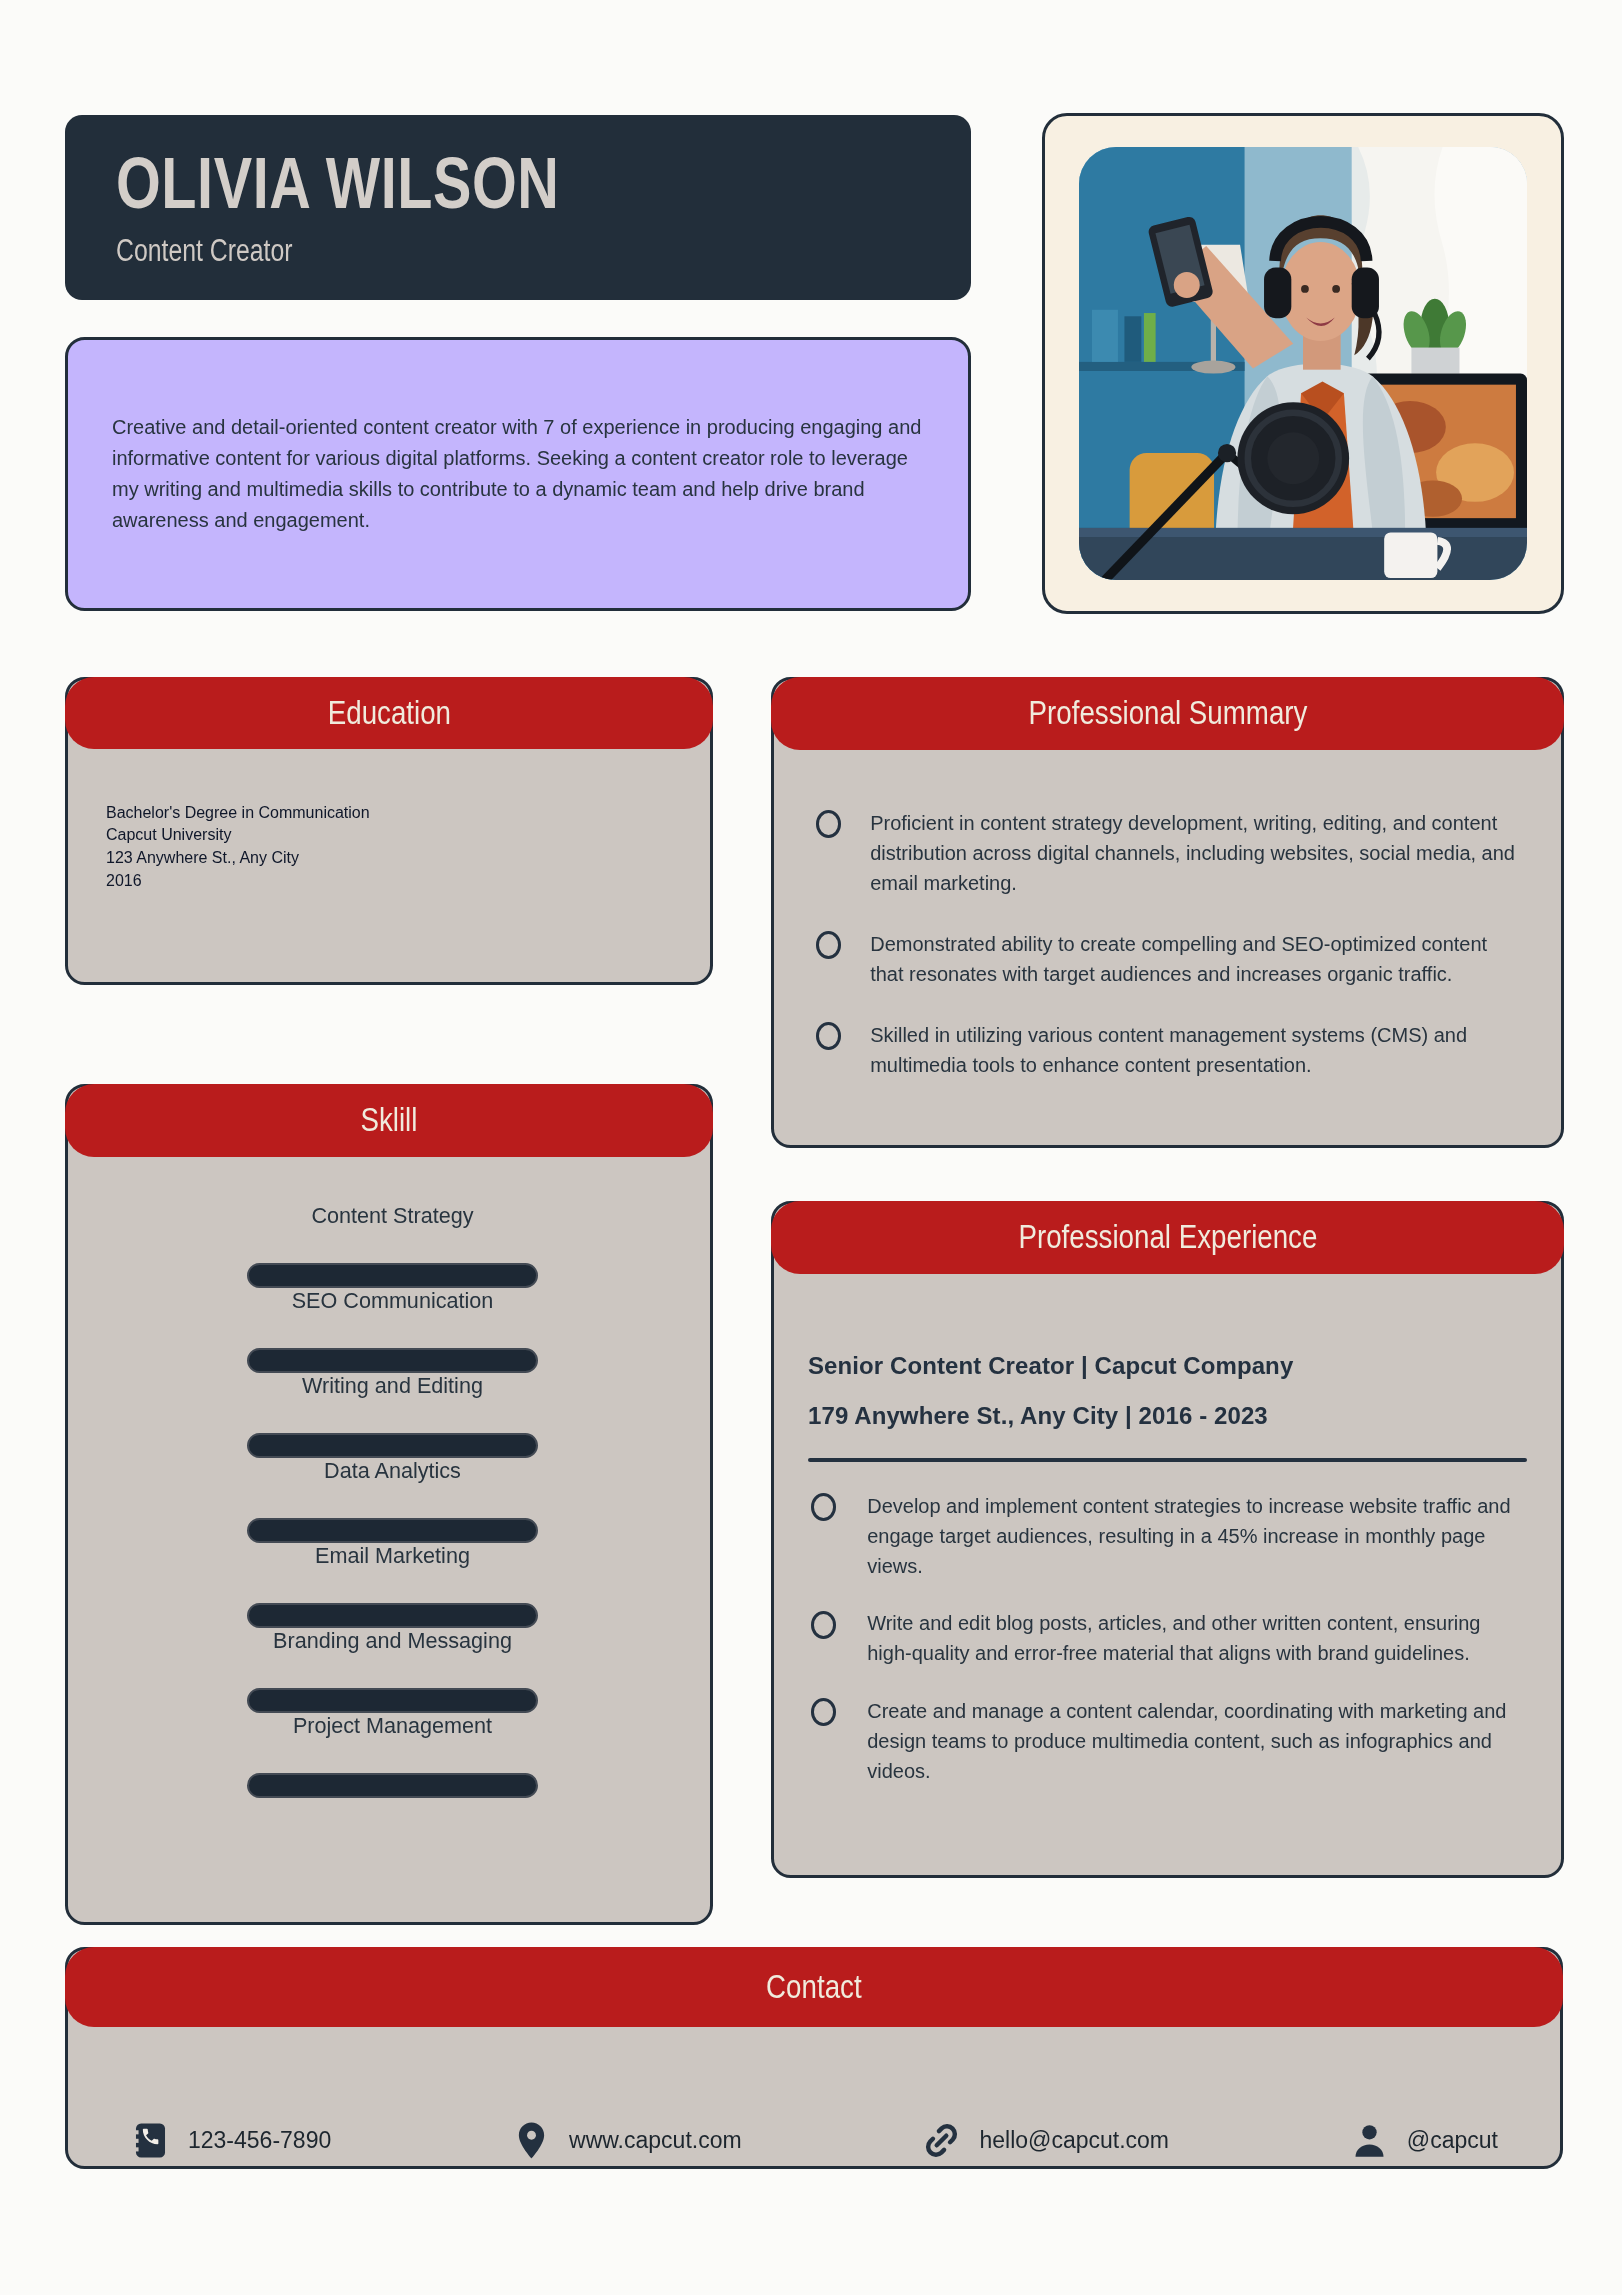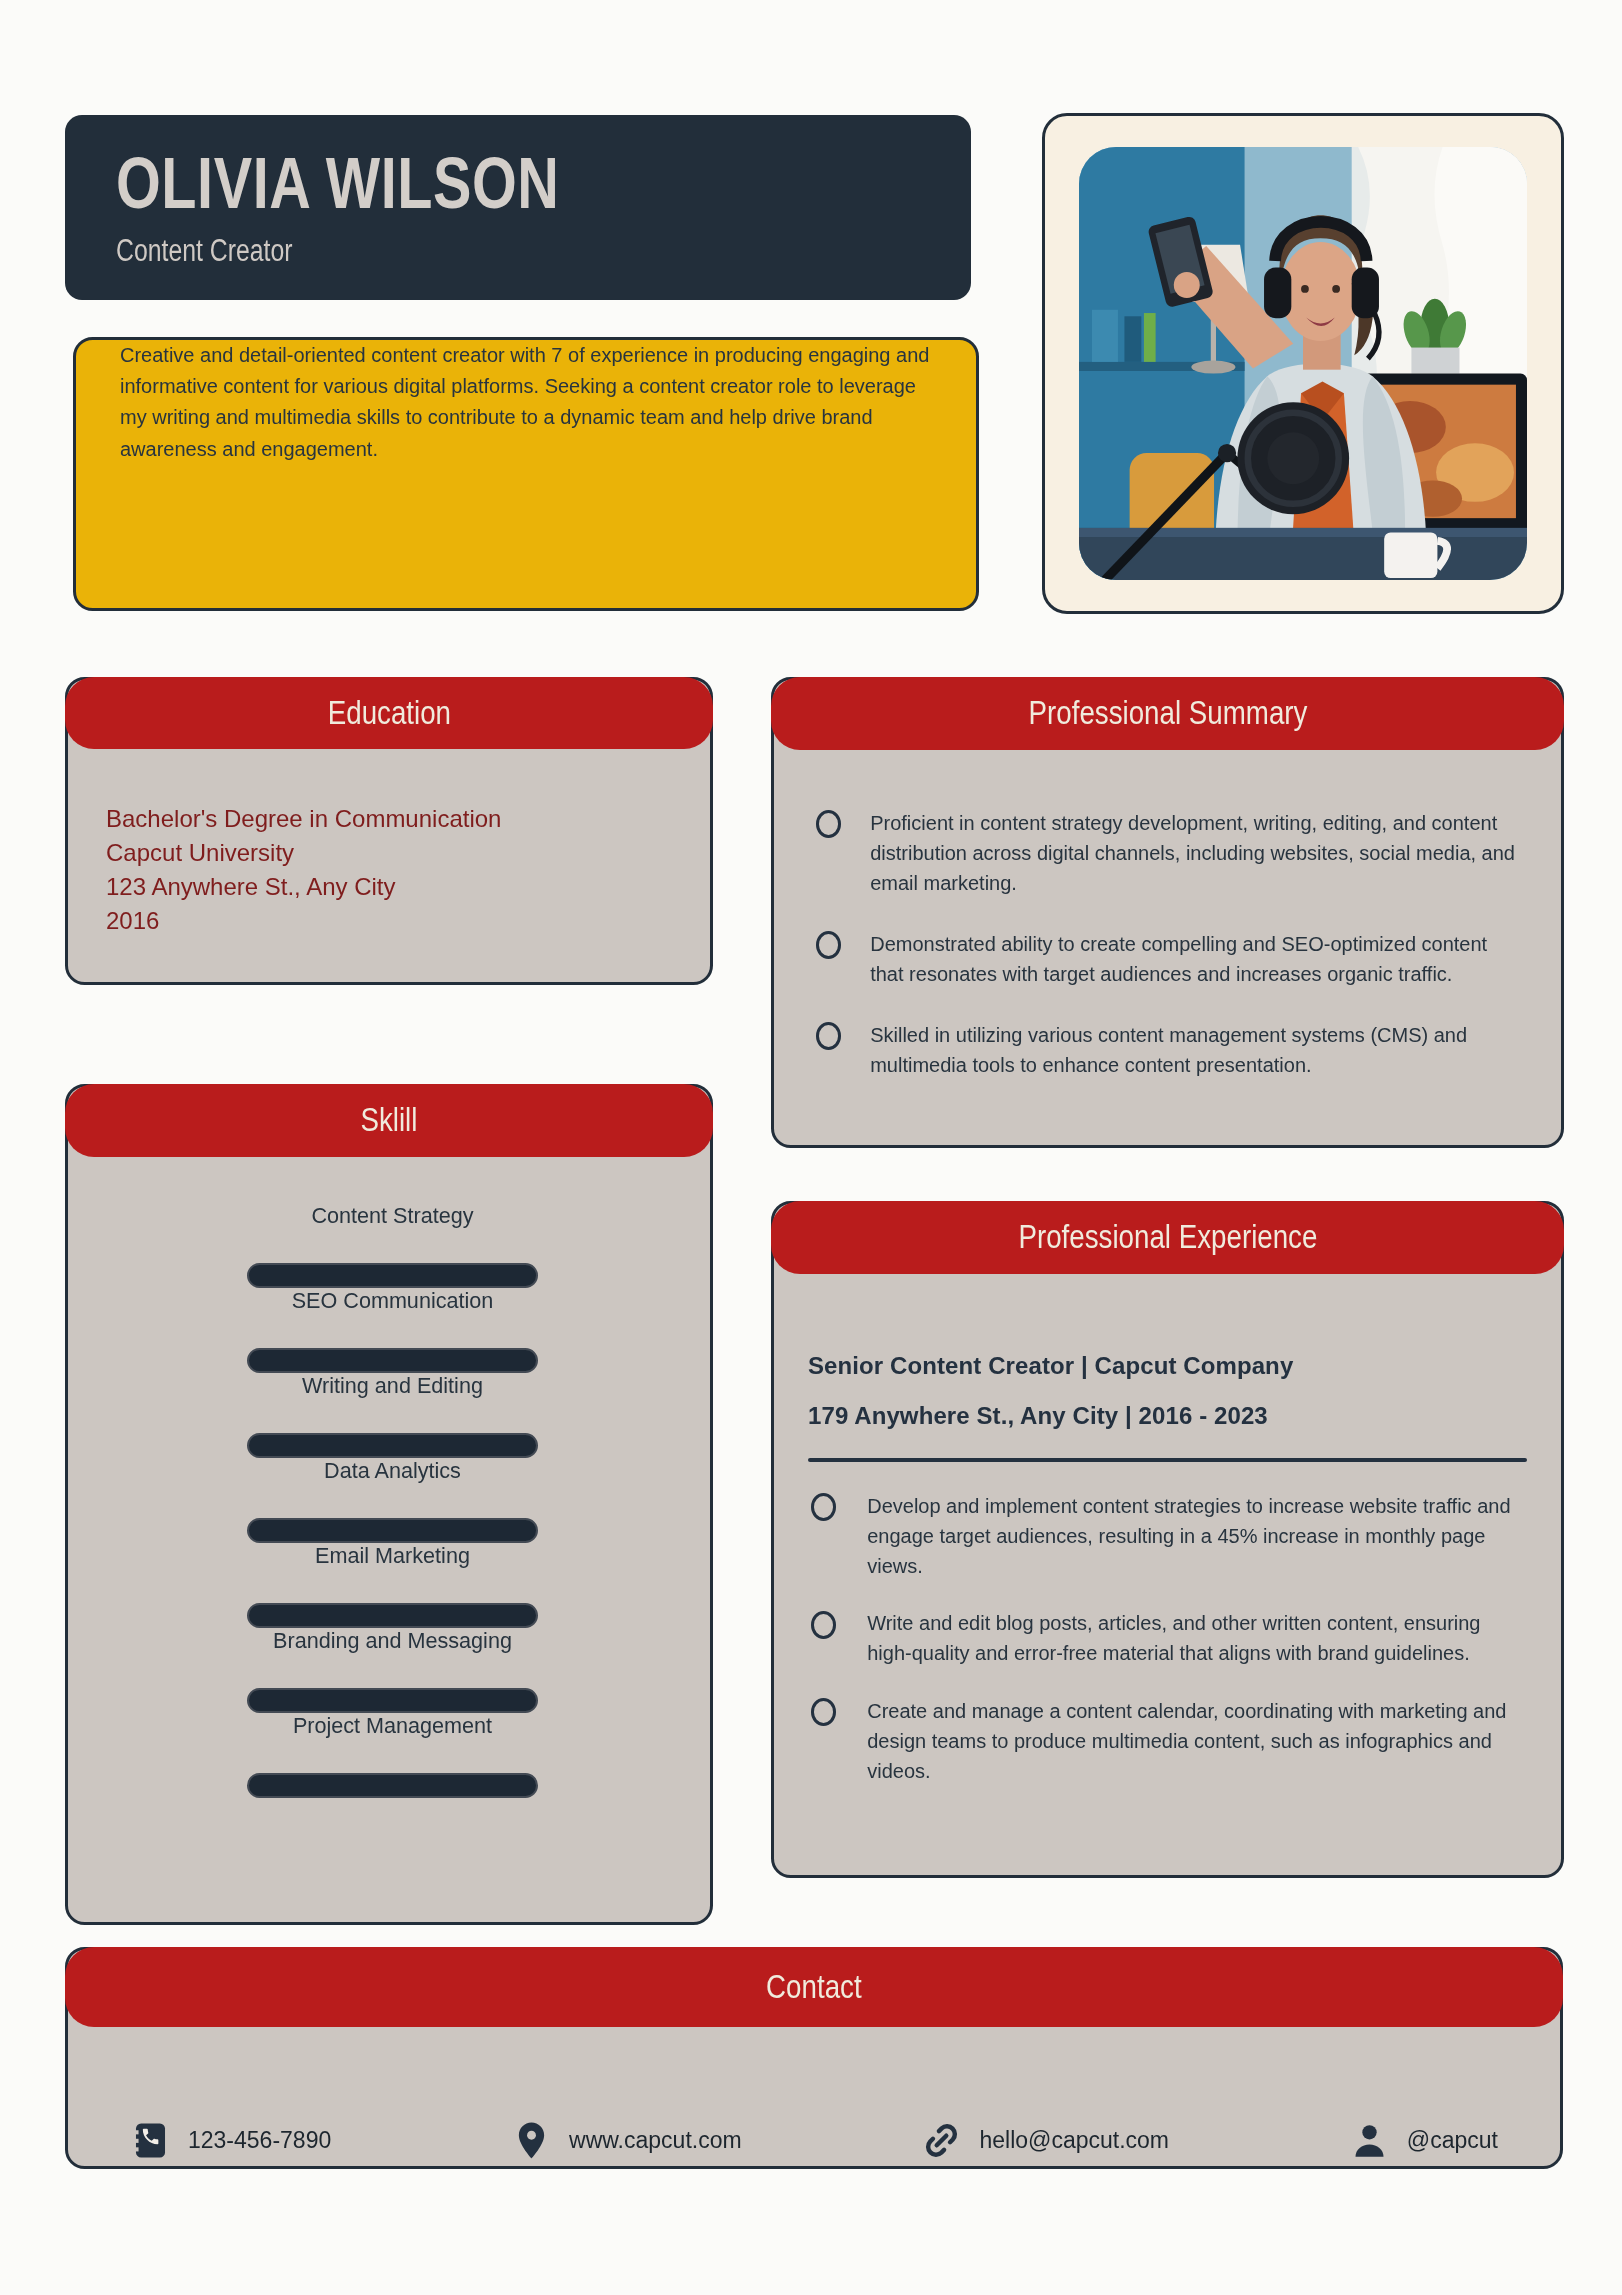--- a/index.html
+++ b/index.html
@@ -31,24 +31,24 @@
     box-sizing:border-box;
   }
   .photo-inner{
     position:absolute;left:34px;top:31px;right:34px;bottom:31px;
     border-radius:37px;overflow:hidden;background:#9fc4d6;
   }
   .photo-inner svg{display:block;width:100%;height:100%;}
 
   
   .summary-box{
-    position:absolute;left:73px;top:337px;width:906px;height:274px;
-    background:#eab308;border:3.3px solid #222e3a;border-radius:19.6px;
+    position:absolute;left:65px;top:337px;width:906px;height:274px;
+    background:#c4b5fd;border:3.3px solid #222e3a;border-radius:19.6px;
     box-sizing:border-box;
-    display:flex;align-items:flex-start;
+    display:flex;align-items:center;
     padding:0 44px;
   }
   .summary-box p{margin:0;font-size:20px;line-height:1.56;color:#28343f;}
 
   
   .panel{
     position:absolute;
     background:#ccc6c1;border:3.3px solid #222e3a;border-radius:19.6px;
     box-sizing:border-box;
   }
@@ -56,21 +56,21 @@
     margin:-3.3px -3.3px 12px -3.3px;
     background:#b91c1c;border-radius:29px;
     display:flex;align-items:center;justify-content:center;
     text-align:center;
   }
   .panel-header .title{color:#f0ebdd;font-size:33px;font-weight:normal;}
 
   
   .edu-panel{left:65px;top:677px;width:648px;height:308px;}
   .edu-panel .panel-header{height:72px;}
-  .edu-body{padding:41px 38px 0 38px;font-size:24px;line-height:1.42;color:#7f1d1d;}
+  .edu-body{padding:41px 38px 0 38px;font-size:16px;line-height:1.42;color:#0f172a;}
 
   
   .psum-panel{left:771px;top:677px;width:793px;height:471px;}
   .psum-panel .panel-header{height:73px;}
   .bullets{padding:46px 39px 0 39px;}
   .bullet{display:flex;margin-bottom:31px;}
   .bullet .ring{
     flex:0 0 auto;width:19.6px;height:22px;border:3.9px solid #243140;border-radius:50%;
     margin:2.6px 29px 0 2.6px;background:transparent;
   }

